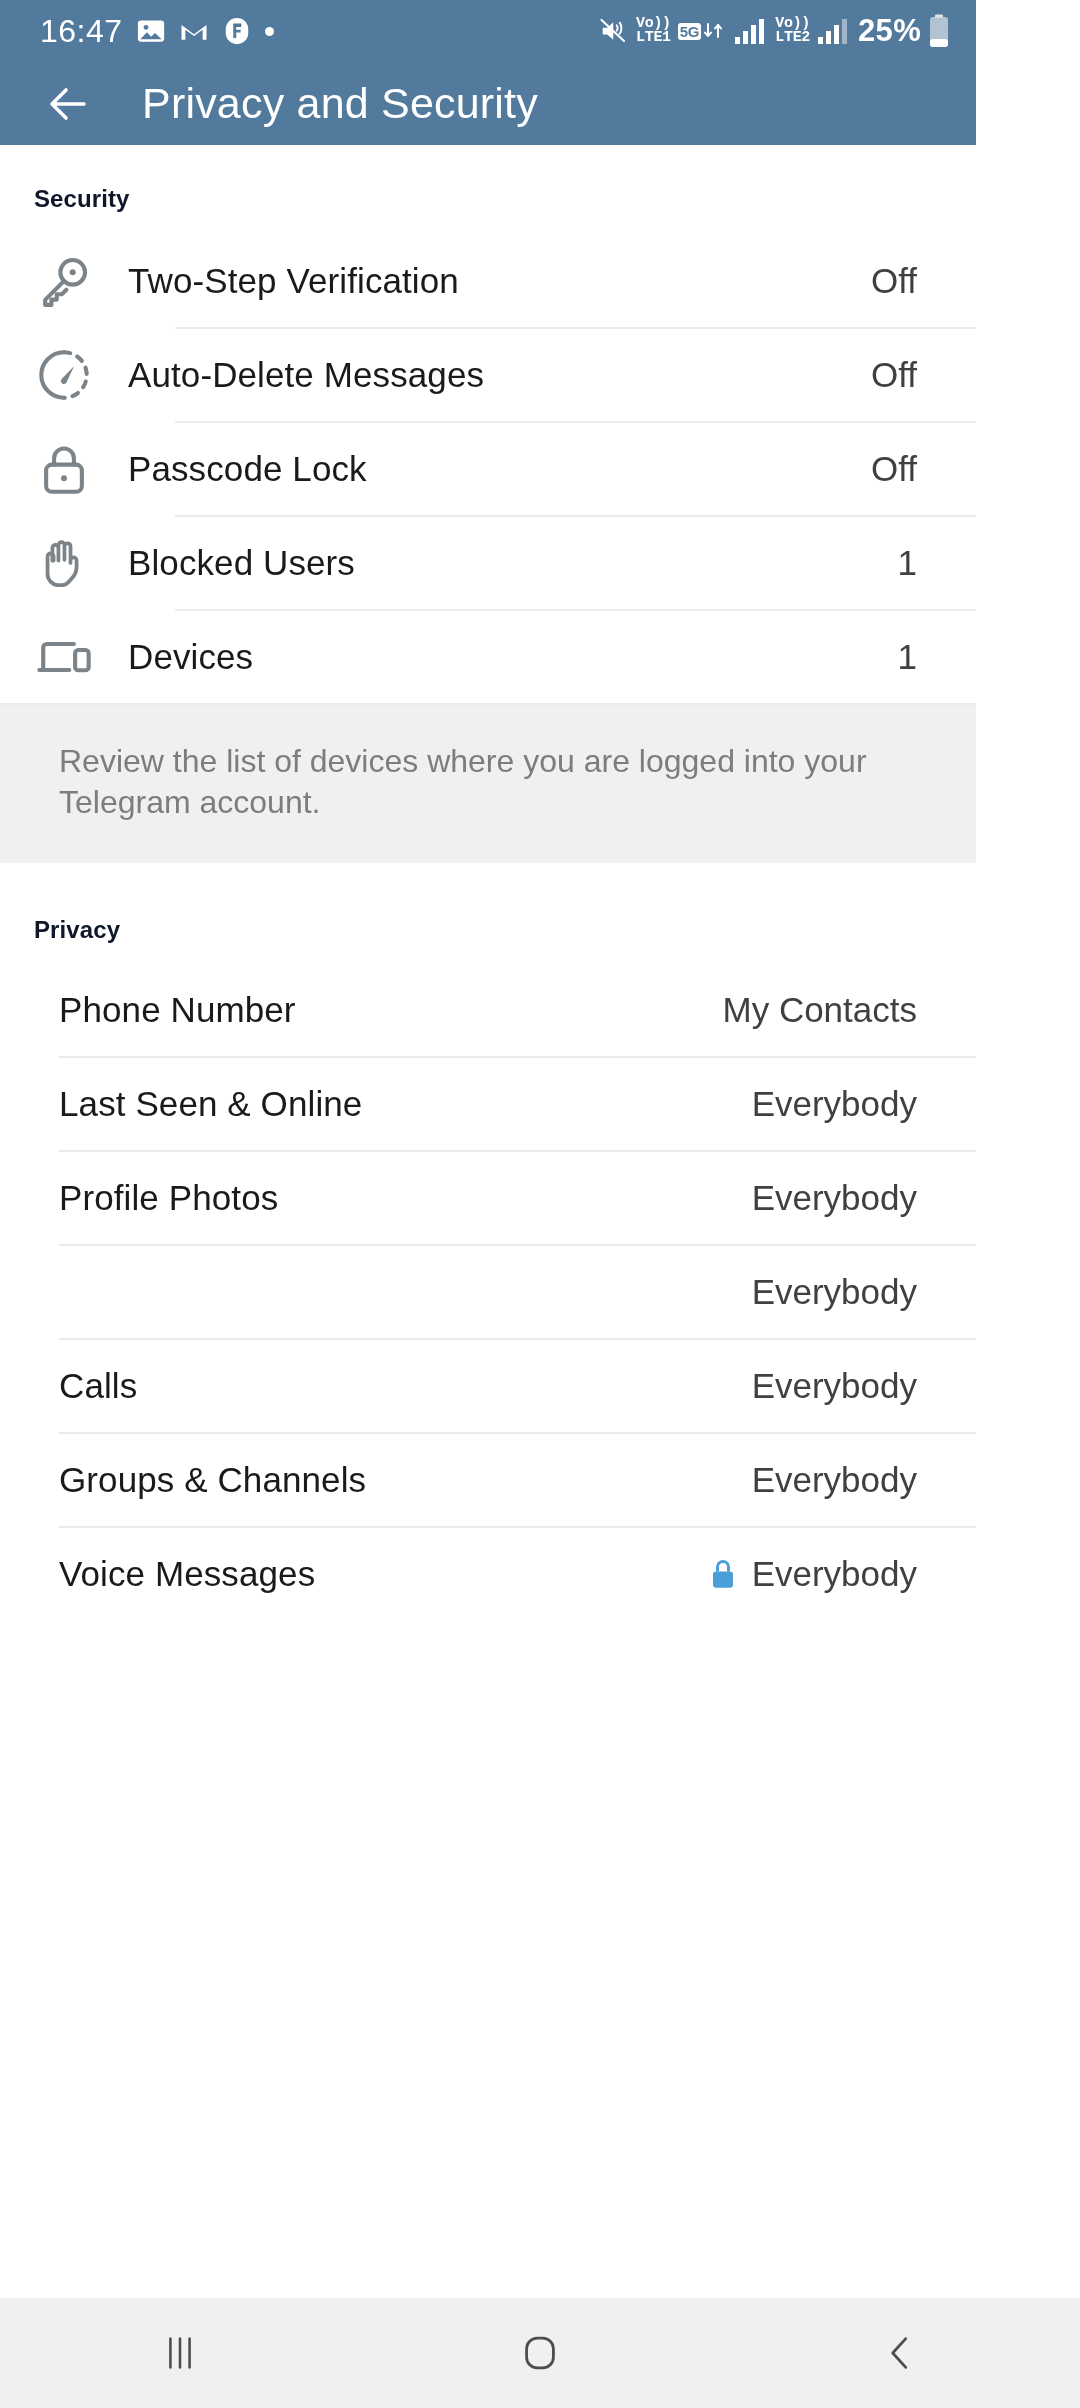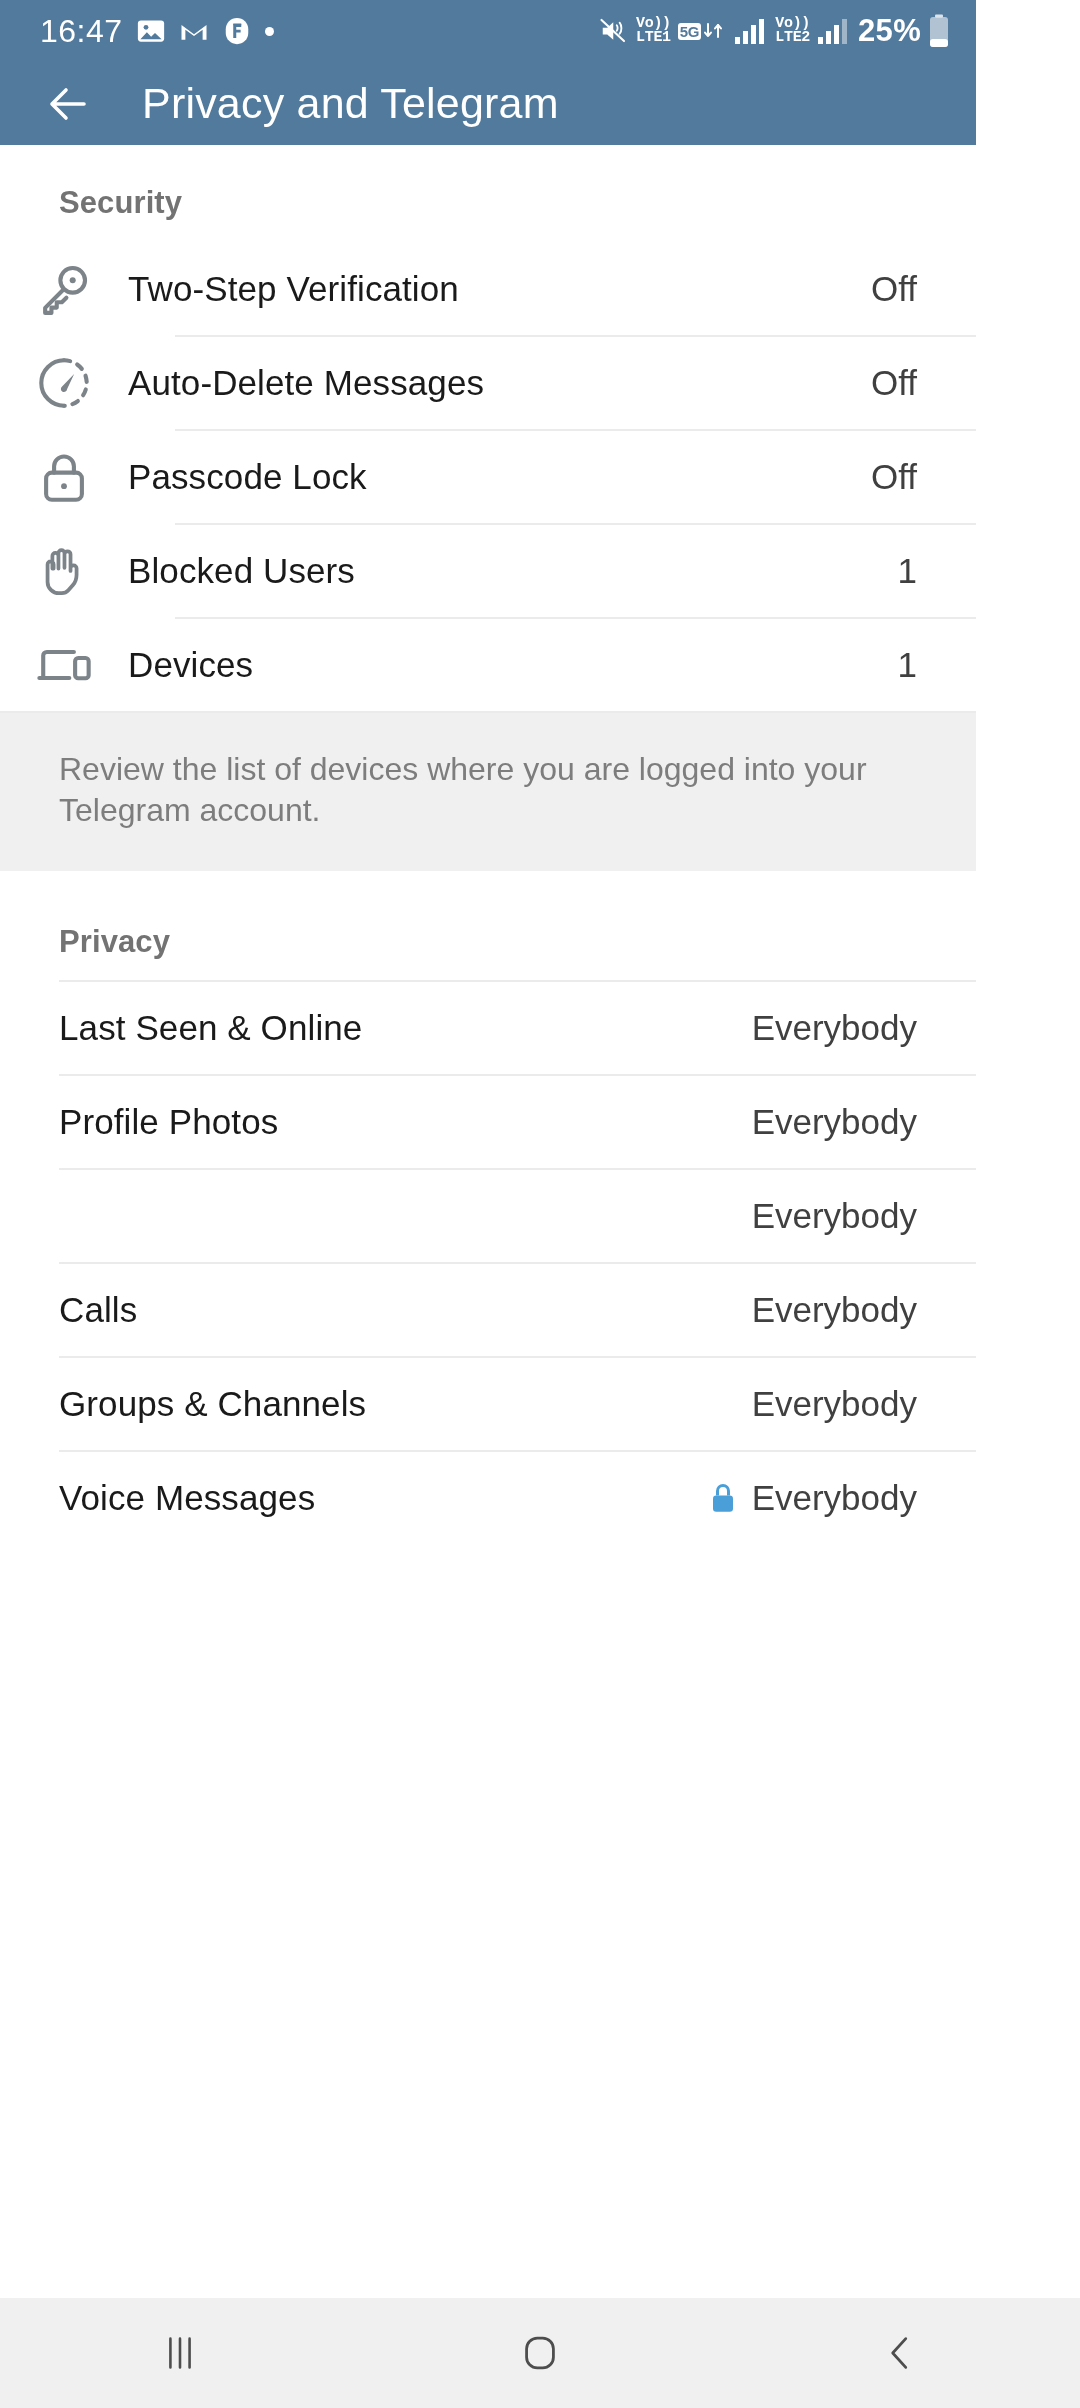--- a/index.html
+++ b/index.html
@@ -41,22 +41,22 @@
   }
   .back-arrow { width:56px; height:56px; display:flex; align-items:center; justify-content:center; cursor:pointer; }
   .appbar-title {
     color:#ffffff; font-size:43px; font-weight:400;
     margin-left:46px; letter-spacing:0.2px; white-space:nowrap;
   }
 
   
   .content { background:#ffffff; }
   .section-header {
-    color:#737373; font-size:31px; font-weight:700;
-    padding:40px 0 22px 59px; letter-spacing:0.1px;
+    color:#0f172a; font-size:24px; font-weight:700;
+    padding:40px 0 22px 34px; letter-spacing:0.1px;
   }
   .sec-privacy-header { padding-top:53px; padding-bottom:20px; }
 
   .row {
     display:flex; align-items:center;
     height:92px; padding:0 59px 0 0;
     position:relative; cursor:pointer; background:#fff;
   }
   .row.sec { padding-left:0; }
   .row-icon {
@@ -185,21 +185,21 @@
       </span>
     </div>
   </div>
 
   <div class="appbar">
     <div class="back-arrow">
       <svg width="48" height="48" viewBox="0 0 24 24">
         <path d="M20 12H4M4 12l7-7M4 12l7 7" stroke="#fff" stroke-width="1.8" fill="none" stroke-linecap="round" stroke-linejoin="round"></path>
       </svg>
     </div>
-    <div class="appbar-title">Privacy and Telegram</div>
+    <div class="appbar-title">Privacy and Security</div>
   </div>
 
   <div class="content">
 
     <div class="section-header">Security</div>
 
     <div class="row sec">
       <div class="row-icon">
         <svg width="58" height="58" viewBox="0 0 24 24">
           <circle cx="15.6" cy="8.4" r="5.1" stroke="#7c8489" stroke-width="1.7" fill="none"></circle>
@@ -262,20 +262,24 @@
     </div>
 
     <div class="gapline"></div>
 
     <div class="info-block">
       <div class="info-text">Review the list of devices where you are logged into your Telegram account.</div>
     </div>
 
     <div class="section-header sec-privacy-header">Privacy</div>
 
+    <div class="row priv">
+      <div class="row-label">Phone Number</div>
+      <div class="row-value">My Contacts</div>
+    </div>
     <div class="divider full"></div>
 
     <div class="row priv">
       <div class="row-label">Last Seen &amp; Online</div>
       <div class="row-value">Everybody</div>
     </div>
     <div class="divider full"></div>
 
     <div class="row priv">
       <div class="row-label">Profile Photos</div>

